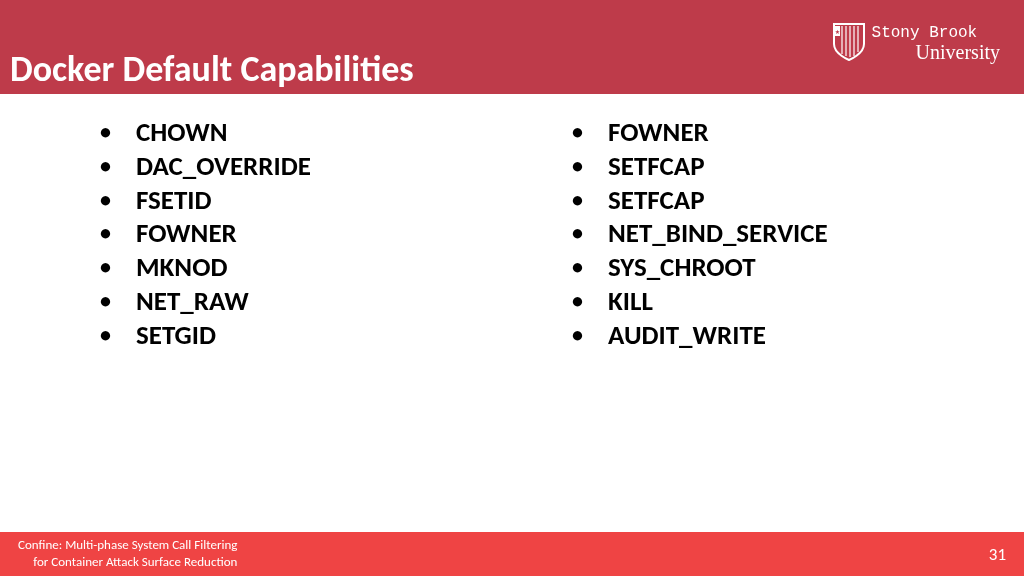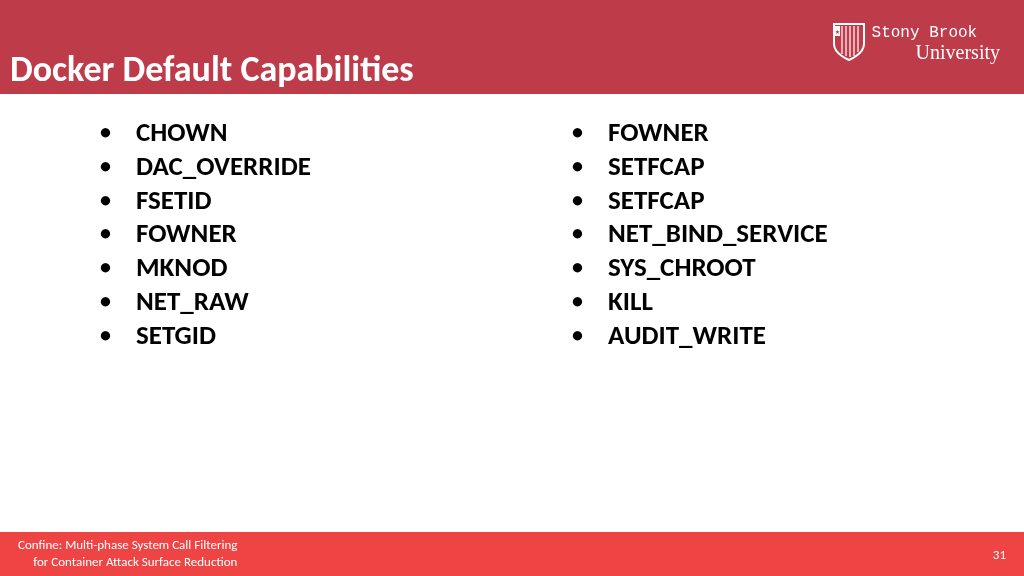--- a/index.html
+++ b/index.html
@@ -12,21 +12,21 @@
   .logo-text .l1 { font-family: Liberation Mono, monospace; font-size: 16px; }
   .logo-text .l2 { font-family: Georgia, "Times New Roman", serif; font-size: 20px; margin-left: 44px; }
   .content { position: absolute; top: 115px; left: 0; width: 1024px; height: 420px; display: flex; }
   .col { width: 50%; padding-left: 100px; }
   .col.right { padding-left: 60px; }
   ul { list-style: none; }
   ul li { font-size: 27px; color: #000; line-height: 1.25; font-weight: 700; display: flex; align-items: center; }
   ul li::before { content: "•"; color: #000; font-size: 22px; width: 36px; display: inline-block; }
   .footer { position: absolute; bottom: 0; left: 0; width: 1024px; height: 44px; background: #ef4444; color: #fff; display: flex; align-items: center; justify-content: space-between; padding: 0 18px; text-align: right; }
   .footer-text { font-size: 13px; line-height: 1.3; }
-  .page-num { font-size: 13px; }
+  .page-num { font-size: 17px; }
 </style>
 </head>
 <body>
 
 <div class="slide">
 
   <div class="header">
     <div class="title">Docker Default Capabilities</div>
     <div class="logo-wrap">
       <span>

